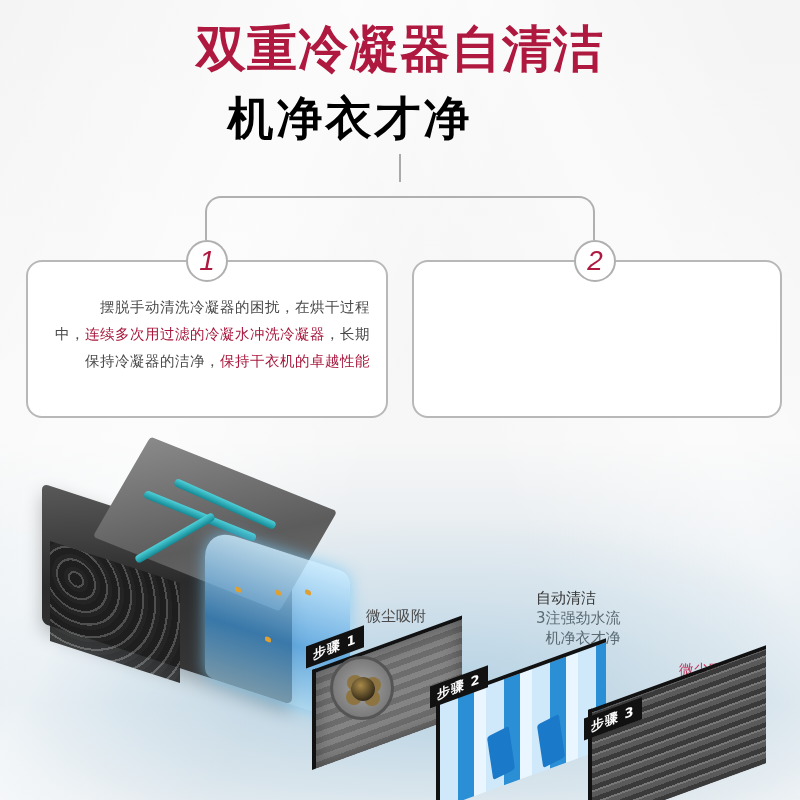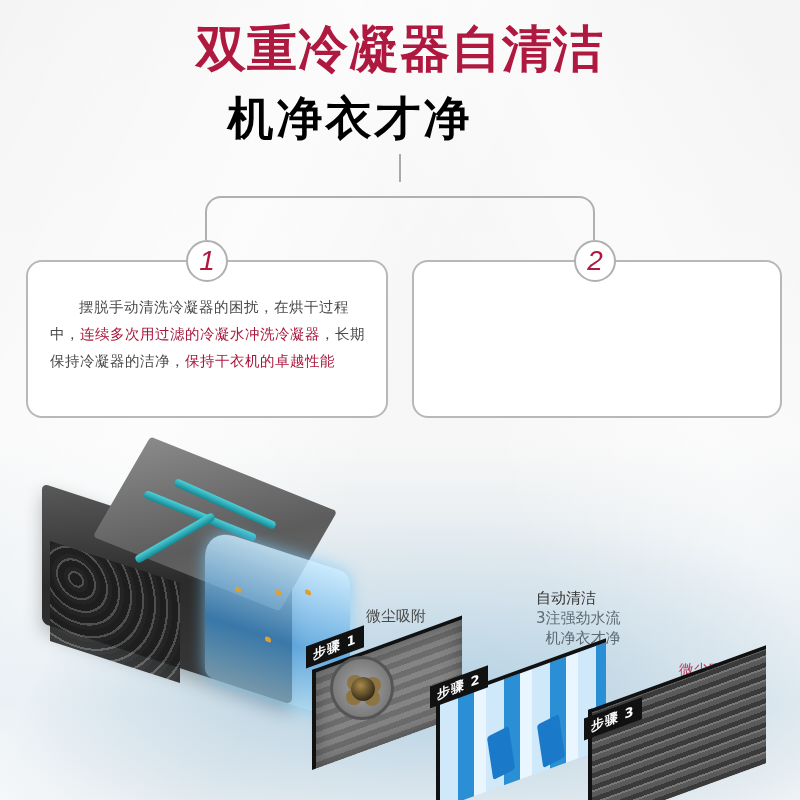--- a/index.html
+++ b/index.html
@@ -50,21 +50,21 @@
     position: absolute; top: -22px; width: 42px; height: 42px;
     border: 2px solid #b0b0b0; border-radius: 50%; background: #fff;
     color: #b0193f; font-size: 28px; line-height: 38px; text-align: center;
     font-style: italic; font-family: "Liberation Sans", sans-serif;
   }
   .card-1 .badge { left: 158px; }
   .card-2 .badge { left: 160px; }
   .card-text {
     position: absolute; left: 22px; right: 16px; top: 32px;
     font-size: 14.5px; line-height: 27px; color: #4a4a4a;
-    text-indent: 2em; letter-spacing: 0.5px;
+    text-indent: 2em; letter-spacing: 0.5px; text-align: right;
   }
   .hl { color: #a8183d; }
 
   
   .illus { position: absolute; left: 0; top: 460px; width: 800px; height: 340px; }
   .unit {
     position: absolute; left: 30px; top: 12px; width: 300px; height: 210px;
   }
   .unit-body {
     position: absolute; left: 12px; top: 52px; width: 250px; height: 140px;

